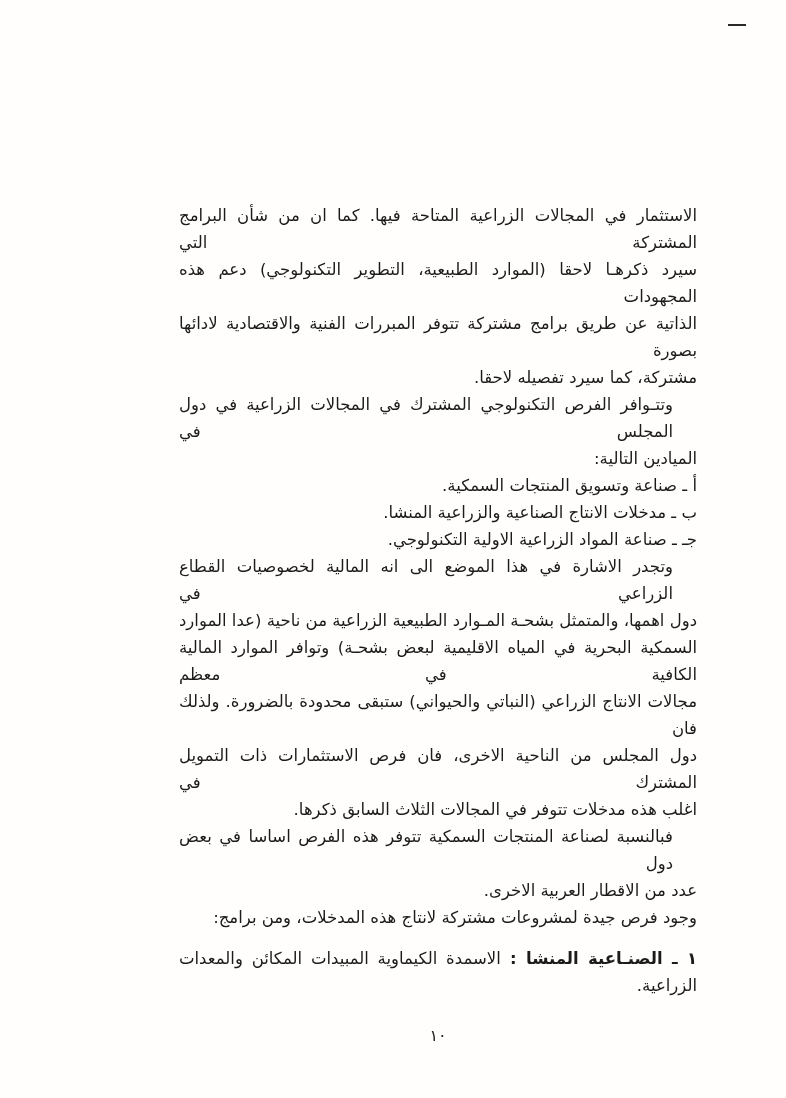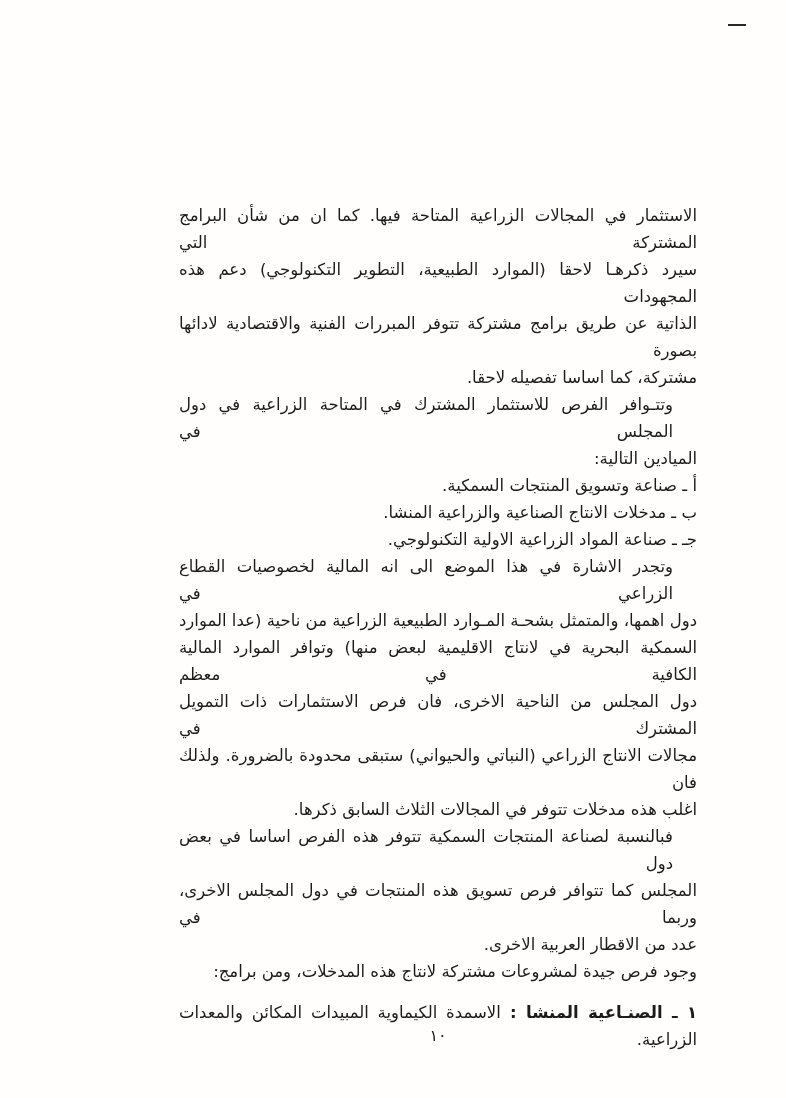--- a/index.html
+++ b/index.html
@@ -62,46 +62,45 @@
 </head>
 <body>
 
 <div class="page">
   <div class="corner-dash"></div>
   <div class="text-block">
       <div class="block paragraph">
         <div class="line">الاستثمار في المجالات الزراعية المتاحة فيها. كما ان من شأن البرامج المشتركة التي</div>
         <div class="line">سيرد ذكرهـا لاحقا (الموارد الطبيعية، التطوير التكنولوجي) دعم هذه المجهودات</div>
         <div class="line">الذاتية عن طريق برامج مشتركة تتوفر المبررات الفنية والاقتصادية لادائها بصورة</div>
-        <div class="line last">مشتركة، كما اساسا تفصيله لاحقا.</div>
+        <div class="line last">مشتركة، كما سيرد تفصيله لاحقا.</div>
       </div>
       <div class="block paragraph">
-        <div class="line first-indent">وتتـوافر الفرص للاستثمار المشترك في المتاحة الزراعية في دول المجلس في</div>
+        <div class="line first-indent">وتتـوافر الفرص التكنولوجي المشترك في المجالات الزراعية في دول المجلس في</div>
         <div class="line last">الميادين التالية:</div>
       </div>
       <div class="block list-item">
         <div class="line last">أ ـ صناعة وتسويق المنتجات السمكية.</div>
       </div>
       <div class="block list-item">
         <div class="line last">ب ـ مدخلات الانتاج الصناعية والزراعية المنشا.</div>
       </div>
       <div class="block list-item">
         <div class="line last">جـ ـ صناعة المواد الزراعية الاولية التكنولوجي.</div>
       </div>
       <div class="block paragraph">
         <div class="line first-indent">وتجدر الاشارة في هذا الموضع الى انه المالية لخصوصيات القطاع الزراعي في</div>
         <div class="line">دول اهمها، والمتمثل بشحـة المـوارد الطبيعية الزراعية من ناحية (عدا الموارد</div>
-        <div class="line">السمكية البحرية في لانتاج الاقليمية لبعض منها) وتوافر الموارد المالية الكافية في معظم</div>
+        <div class="line">السمكية البحرية في المياه الاقليمية لبعض بشحـة) وتوافر الموارد المالية الكافية في معظم</div>
+        <div class="line">مجالات الانتاج الزراعي (النباتي والحيواني) ستبقى محدودة بالضرورة. ولذلك فان</div>
         <div class="line">دول المجلس من الناحية الاخرى، فان فرص الاستثمارات ذات التمويل المشترك في</div>
-        <div class="line">مجالات الانتاج الزراعي (النباتي والحيواني) ستبقى محدودة بالضرورة. ولذلك فان</div>
         <div class="line last">اغلب هذه مدخلات تتوفر في المجالات الثلاث السابق ذكرها.</div>
       </div>
       <div class="block paragraph">
         <div class="line first-indent">فبالنسبة لصناعة المنتجات السمكية تتوفر هذه الفرص اساسا في بعض دول</div>
-        <div class="line">المجلس كما تتوافر فرص تسويق هذه المنتجات في دول المجلس الاخرى، وربما في</div>
         <div class="line last">عدد من الاقطار العربية الاخرى.</div>
       </div>
       <div class="block paragraph">
         <div class="line last">وجود فرص جيدة لمشروعات مشتركة لانتاج هذه المدخلات، ومن برامج:</div>
       </div>
       <div class="block numbered-item space-before">
         <div class="line"><span class="bold-lead">١ ـ الصنـاعية المنشا : </span><span class="text-segment">الاسمدة الكيماوية المبيدات المكائن والمعدات الزراعية.</span></div>
       </div>
     </div>
   <div class="page-number">١٠</div>

